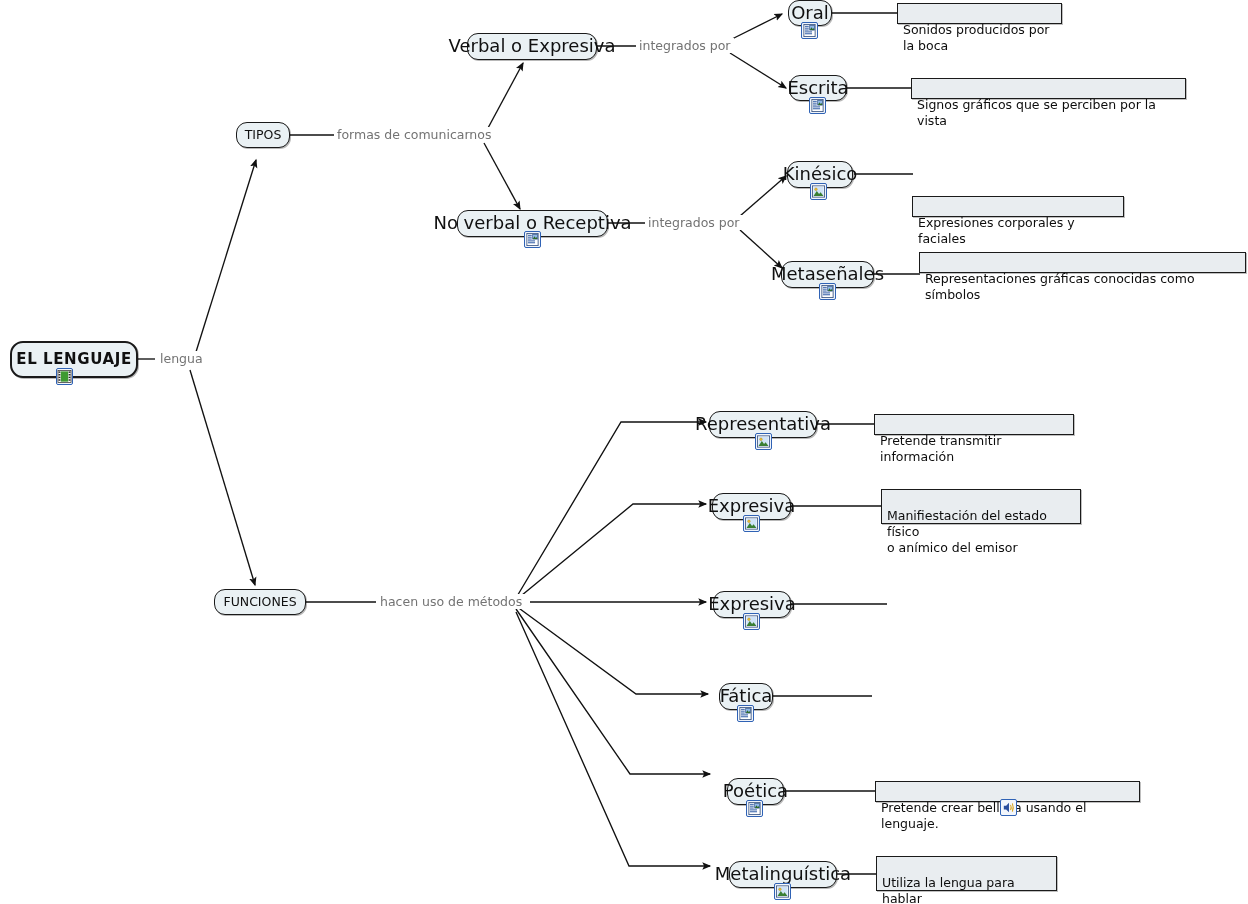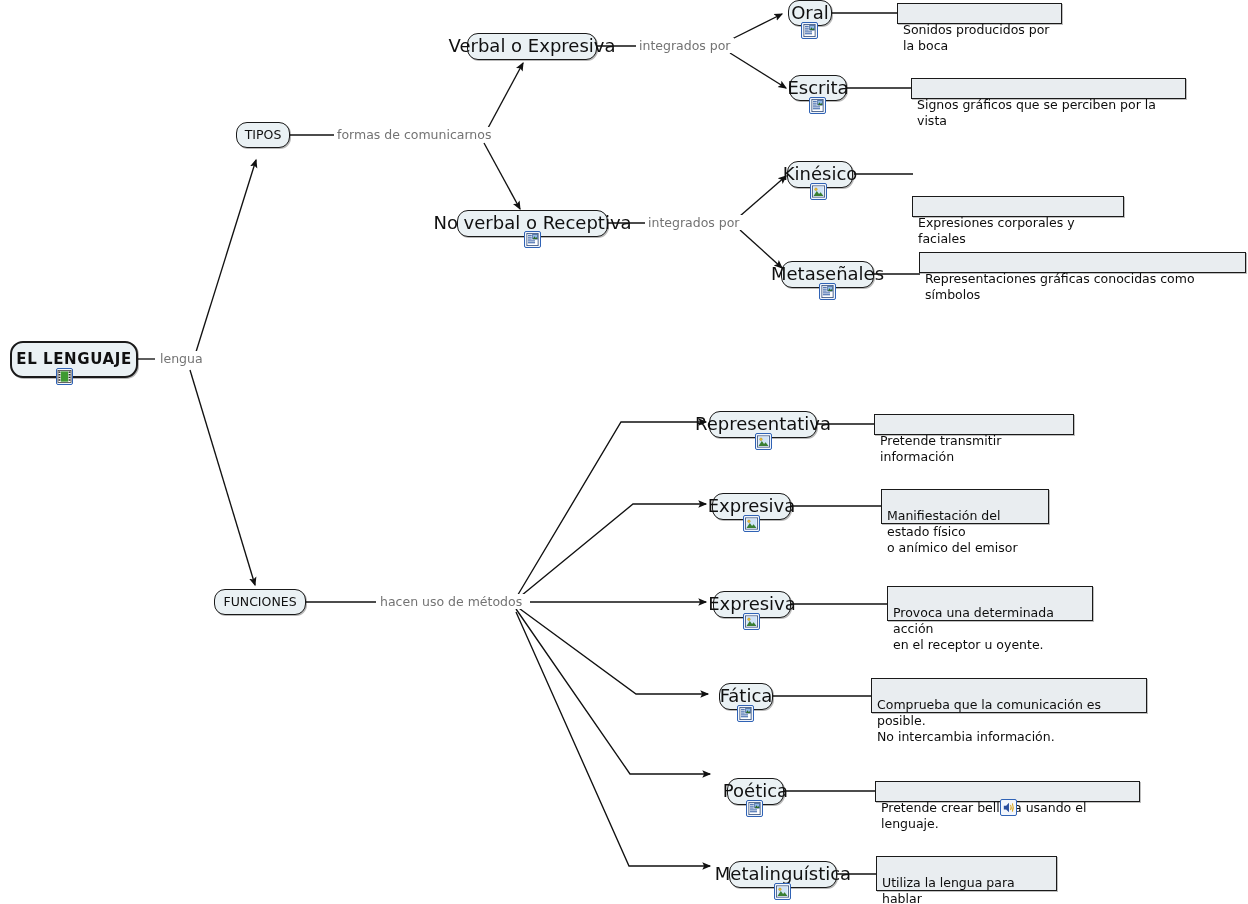--- a/index.html
+++ b/index.html
@@ -306,60 +306,52 @@
     <span>Expresiva</span>
   </div>
   <span class="res-icon" style="left:743px; top:515px;">
     <svg viewBox="0 0 16 16">
       <rect x="1.5" y="2" width="13" height="12" fill="#ffffff" stroke="#36507e" stroke-width="0.9"></rect>
       <rect x="2.6" y="3" width="10.8" height="10" fill="#cfe3f7"></rect>
       <circle cx="5.3" cy="5.6" r="1.35" fill="#f2c33c" stroke="#b08a16" stroke-width="0.5"></circle>
       <path d="M2.7 12.9 L6.2 7.4 L8.6 10.6 L10.2 8.8 L13.3 12.9 Z" fill="#3a7f33"></path>
     </svg>
   </span>
-  <div class="desc" style="left:881px; top:489px; width:168px; height:35px;">
+  <div class="desc" style="left:881px; top:489px; width:200px; height:35px;">
     <span>Manifiestación del estado físico
 o anímico del emisor</span>
   </div>
 
   <div class="node" style="left:713px; top:591px; width:78px; height:27px;">
     <span>Expresiva</span>
   </div>
   <span class="res-icon" style="left:743px; top:613px;">
     <svg viewBox="0 0 16 16">
       <rect x="1.5" y="2" width="13" height="12" fill="#ffffff" stroke="#36507e" stroke-width="0.9"></rect>
       <rect x="2.6" y="3" width="10.8" height="10" fill="#cfe3f7"></rect>
       <circle cx="5.3" cy="5.6" r="1.35" fill="#f2c33c" stroke="#b08a16" stroke-width="0.5"></circle>
       <path d="M2.7 12.9 L6.2 7.4 L8.6 10.6 L10.2 8.8 L13.3 12.9 Z" fill="#3a7f33"></path>
     </svg>
   </span>
-  <div class="desc" style="left:887px; top:586px; width:206px; height:35px;">
-    <span>Provoca una determinada acción
-en el receptor u oyente.</span>
-  </div>
 
   <div class="node" style="left:719px; top:683px; width:54px; height:27px;">
     <span>Fática</span>
   </div>
   <span class="res-icon" style="left:737px; top:705px;">
     <svg viewBox="0 0 16 16">
       <rect x="2" y="1.5" width="12" height="13" fill="#ffffff" stroke="#36507e" stroke-width="0.9"></rect>
       <rect x="3.2" y="3" width="4" height="1" fill="#1f4f9e"></rect>
       <rect x="3.2" y="5" width="4" height="1" fill="#1f4f9e"></rect>
       <rect x="3.2" y="7" width="4" height="1" fill="#1f4f9e"></rect>
       <rect x="3.2" y="9" width="7.5" height="1" fill="#1f4f9e"></rect>
       <rect x="3.2" y="11" width="7.5" height="1" fill="#1f4f9e"></rect>
       <rect x="8.2" y="2.6" width="5" height="5" fill="#8fb7e8" stroke="#2a4f85" stroke-width="0.7"></rect>
       <path d="M8.4 7.4 L10 4.6 L11.4 6.4 L12.3 5.4 L13.2 7.4 Z" fill="#2f6b2a"></path>
     </svg>
   </span>
-  <div class="desc" style="left:871px; top:678px; width:276px; height:35px;">
-    <span>Comprueba que la comunicación es posible.
-No intercambia información.</span>
-  </div>
 
   <div class="node" style="left:727px; top:778px; width:57px; height:27px;">
     <span>Poética</span>
   </div>
   <span class="res-icon" style="left:746px; top:800px;">
     <svg viewBox="0 0 16 16">
       <rect x="2" y="1.5" width="12" height="13" fill="#ffffff" stroke="#36507e" stroke-width="0.9"></rect>
       <rect x="3.2" y="3" width="4" height="1" fill="#1f4f9e"></rect>
       <rect x="3.2" y="5" width="4" height="1" fill="#1f4f9e"></rect>
       <rect x="3.2" y="7" width="4" height="1" fill="#1f4f9e"></rect>

